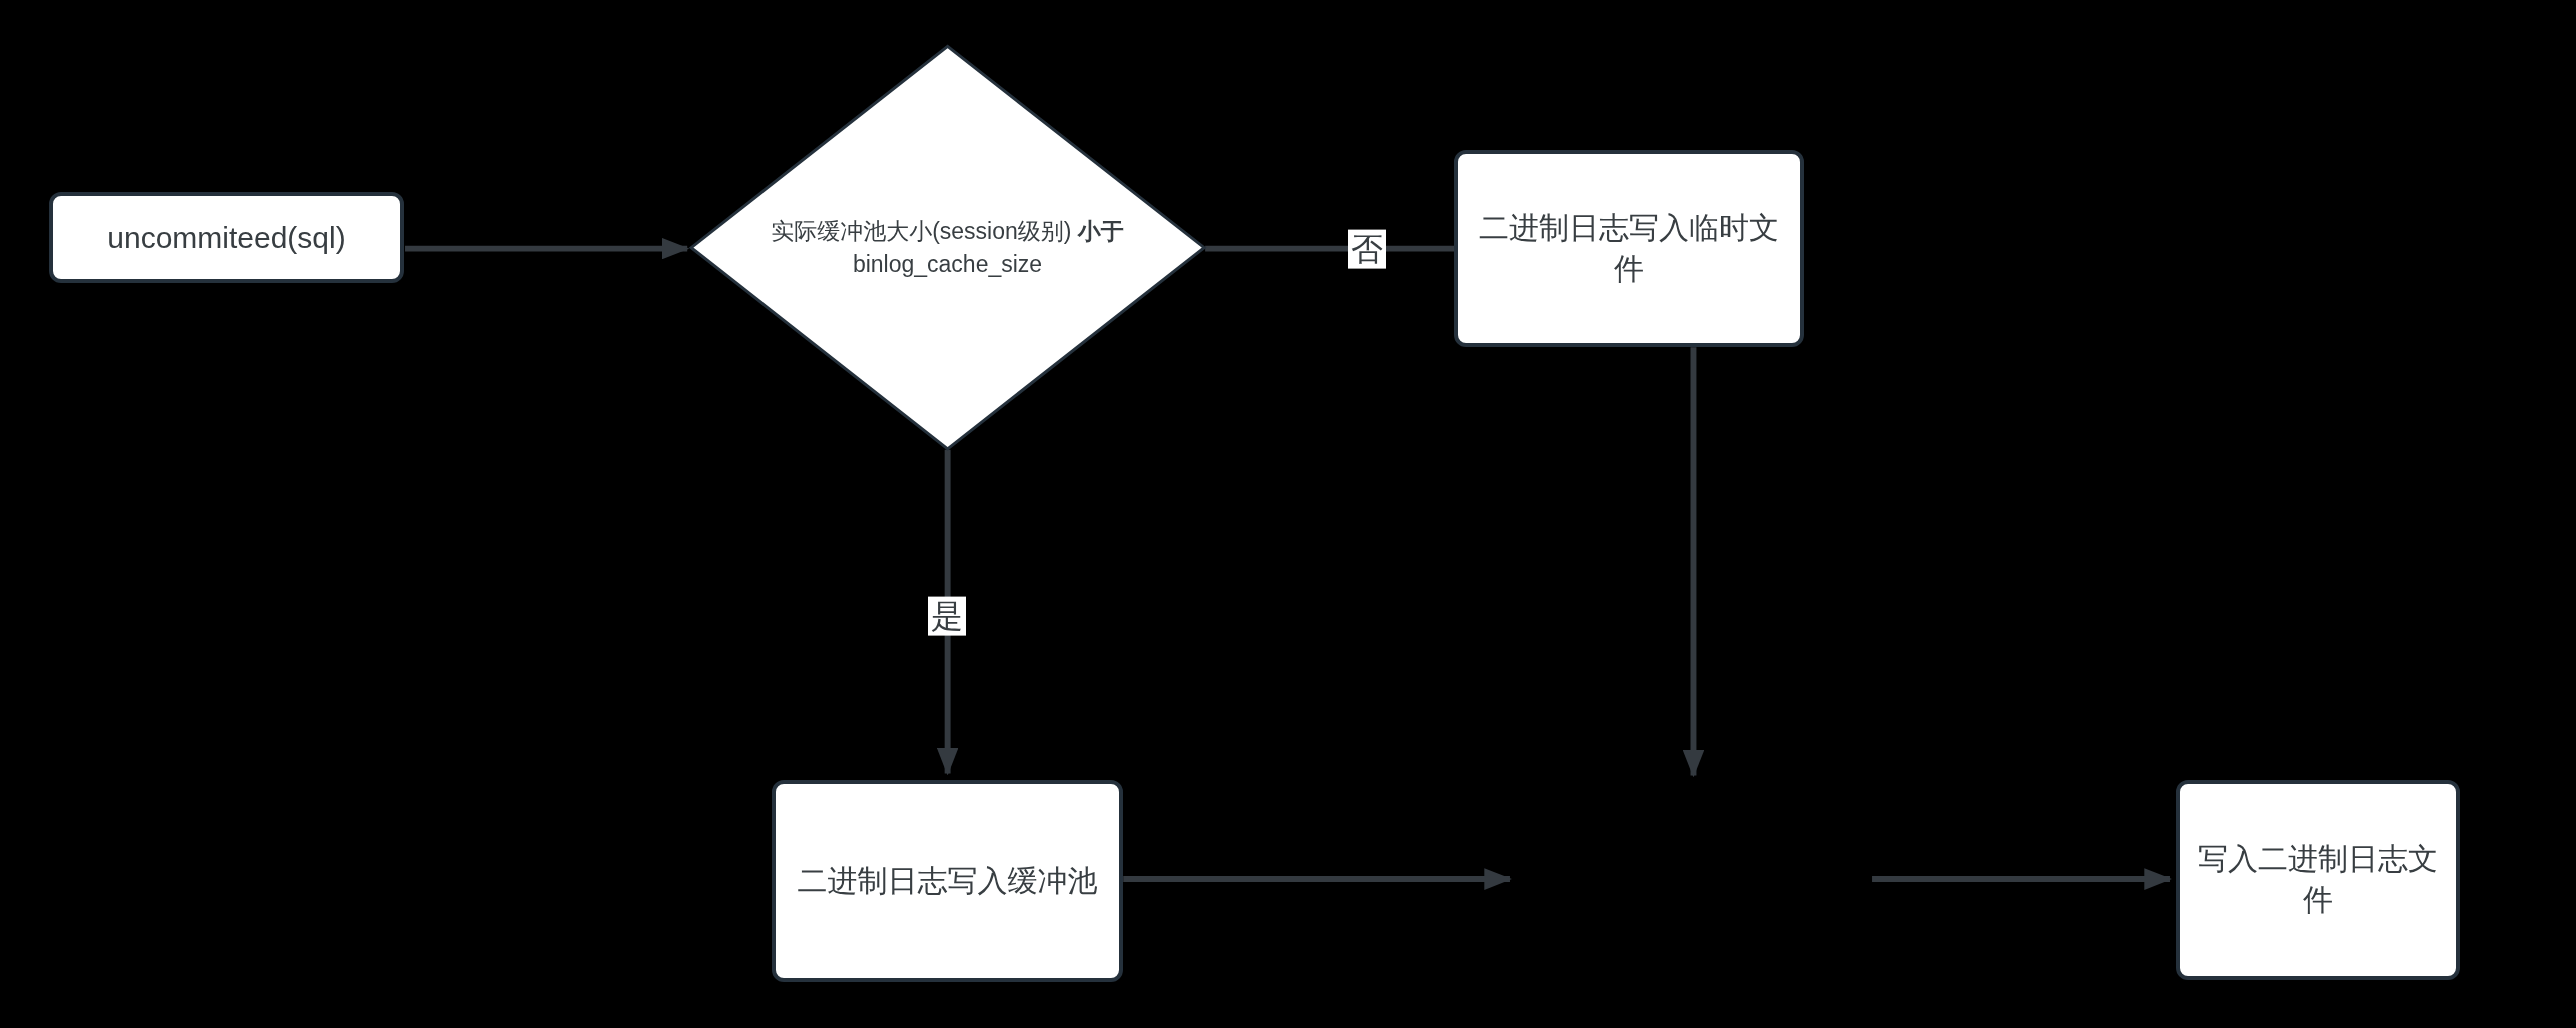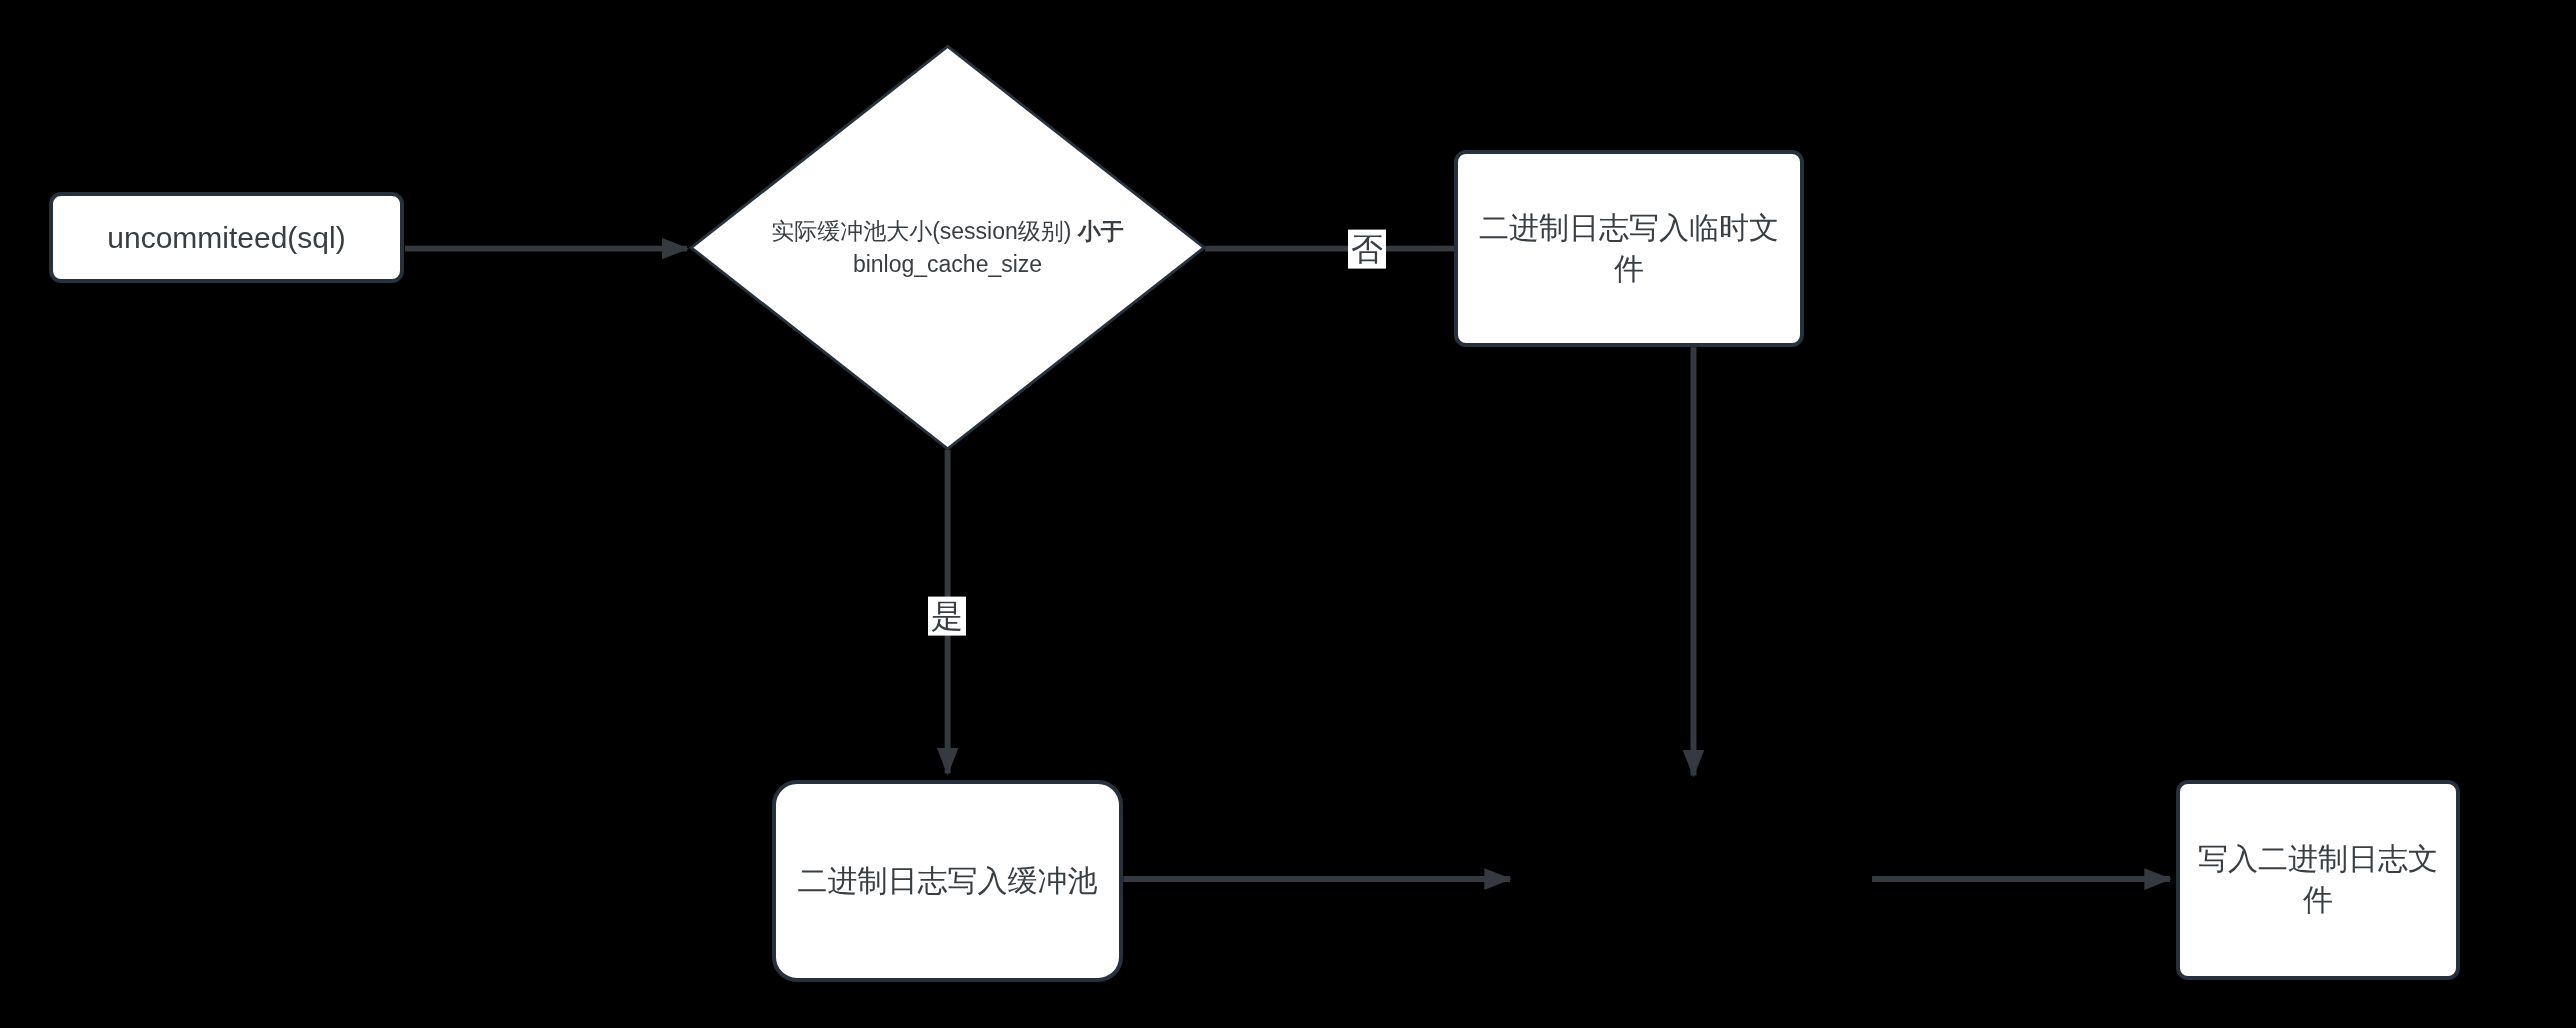--- a/index.html
+++ b/index.html
@@ -42,21 +42,21 @@
     display: flex;
     align-items: center;
     justify-content: center;
     text-align: center;
     color: var(--text, #383e42);
     font-size: 30px;
     padding: 0 14px;
   }
   .node-start     { left: 49px;   top: 192px; width: 355px; height: 91px; }
   .node-temp      { left: 1454px; top: 150px; width: 350px; height: 197px; }
-  .node-buffer    { left: 772px;  top: 780px; width: 351px; height: 202px; border-radius: 25px; }
+  .node-buffer    { left: 772px;  top: 780px; width: 351px; height: 202px; }
   .node-committed { left: 1516px; top: 782px; width: 356px; height: 198px; }
   .node-file      { left: 2176px; top: 780px; width: 284px; height: 200px; }
   .decision-label {
     position: absolute;
     left: 691px; top: 46px;
     width: 513px; height: 403px;
     display: flex;
     align-items: center;
     justify-content: center;
     text-align: center;

